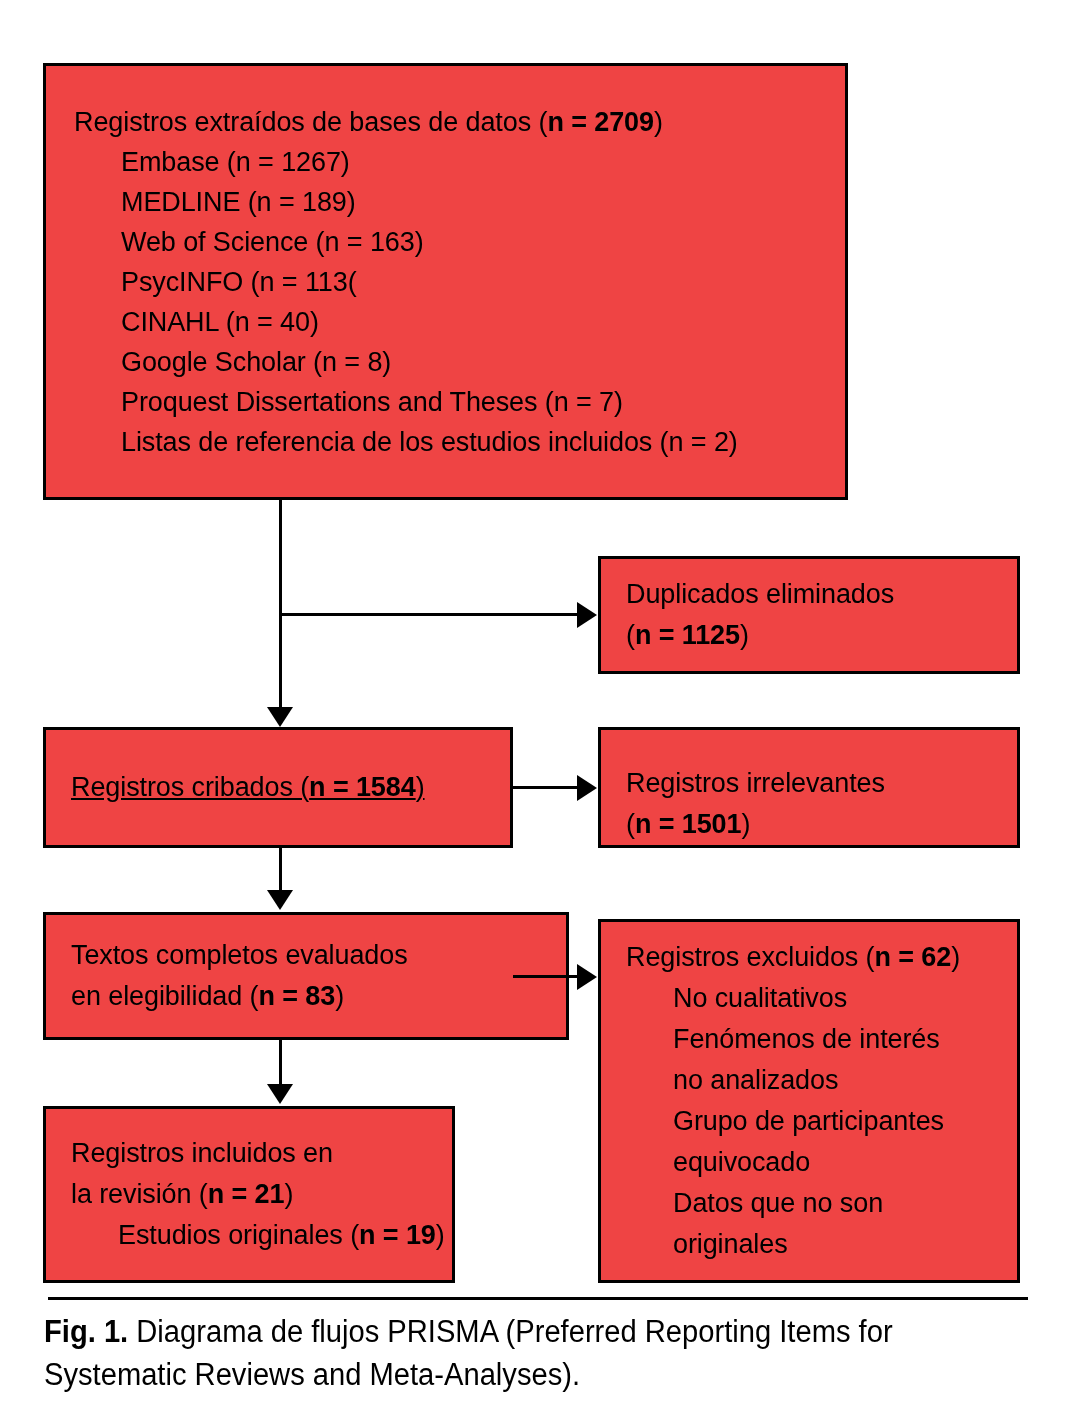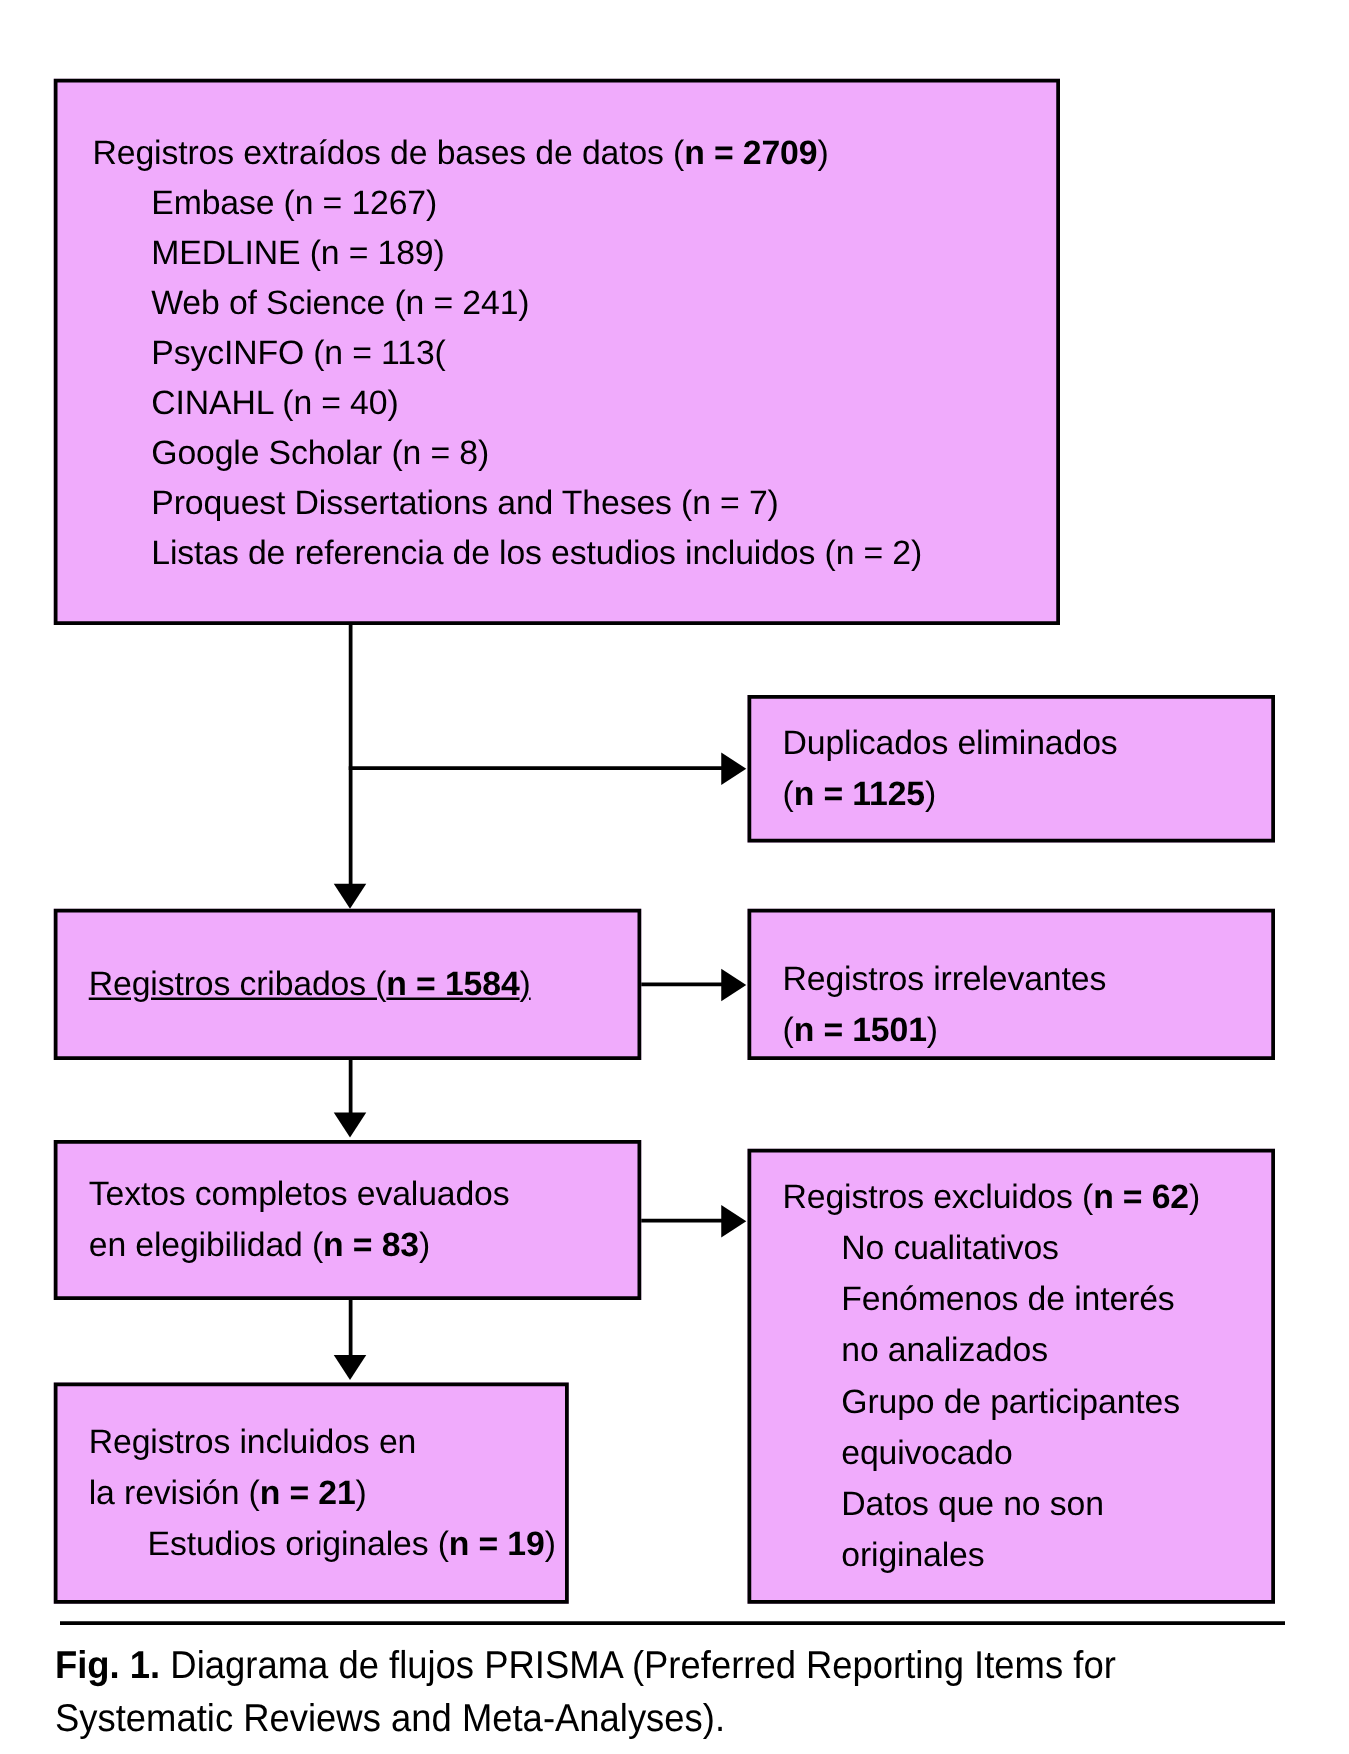--- a/index.html
+++ b/index.html
@@ -22,21 +22,21 @@
     left: 0; top: 0;
     width: 1079px;
     height: 1403px;
   }
 
   
   .box {
     position: absolute;
     box-sizing: border-box;
     border: 3px solid #000000;
-    background: #f0abfc;
+    background: #ef4444;
     display: flex;
     flex-direction: column;
     justify-content: center;
   }
   .box .lines {
     padding: 0 10px 0 25px;
   }
   .line {
     font-size: 27px;
     line-height: 40px;
@@ -50,21 +50,21 @@
     padding-left: 47px;
   }
   .b { font-weight: bold; }
 
   
   #box-sources   { left: 43px;  top: 63px;   width: 805px; height: 437px; }
   #box-sources .lines { padding-left: 28px; }
   #box-duplicates{ left: 598px; top: 556px;  width: 422px; height: 118px; }
   #box-screened  { left: 43px;  top: 727px;  width: 470px; height: 121px; text-decoration: underline; }
   #box-irrelevant{ left: 598px; top: 727px;  width: 422px; height: 121px; justify-content: flex-end; }
-  #box-fulltext  { left: 43px;  top: 912px;  width: 470px; height: 128px; }
+  #box-fulltext  { left: 43px;  top: 912px;  width: 526px; height: 128px; }
   #box-excluded  { left: 598px; top: 919px;  width: 422px; height: 364px; }
   #box-included  { left: 43px;  top: 1106px; width: 412px; height: 177px; }
 
   #box-duplicates .line,
   #box-irrelevant .line,
   #box-excluded .line,
   #box-screened .line,
   #box-fulltext .line,
   #box-included .line {
     font-size: 27px;
@@ -122,21 +122,21 @@
 </head>
 <body>
 
 <div class="canvas">
 
   <div class="box" id="box-sources">
     <div class="lines">
       <div class="line"><span>Registros extraídos de bases de datos (</span><span class="b">n = 2709</span><span>)</span></div>
       <div class="line indent">Embase (n = 1267)</div>
       <div class="line indent">MEDLINE (n = 189)</div>
-      <div class="line indent">Web of Science (n = 241)</div>
+      <div class="line indent">Web of Science (n = 163)</div>
       <div class="line indent">PsycINFO (n = 113(</div>
       <div class="line indent">CINAHL (n = 40)</div>
       <div class="line indent">Google Scholar (n = 8)</div>
       <div class="line indent">Proquest Dissertations and Theses (n = 7)</div>
       <div class="line indent">Listas de referencia de los estudios incluidos (n = 2)</div>
     </div>
   </div>
 
   <div class="vline" style="left:279px; top:500px; height:216px;"></div>
   <div class="arrow-down" style="left:267px; top:707px;"></div>

